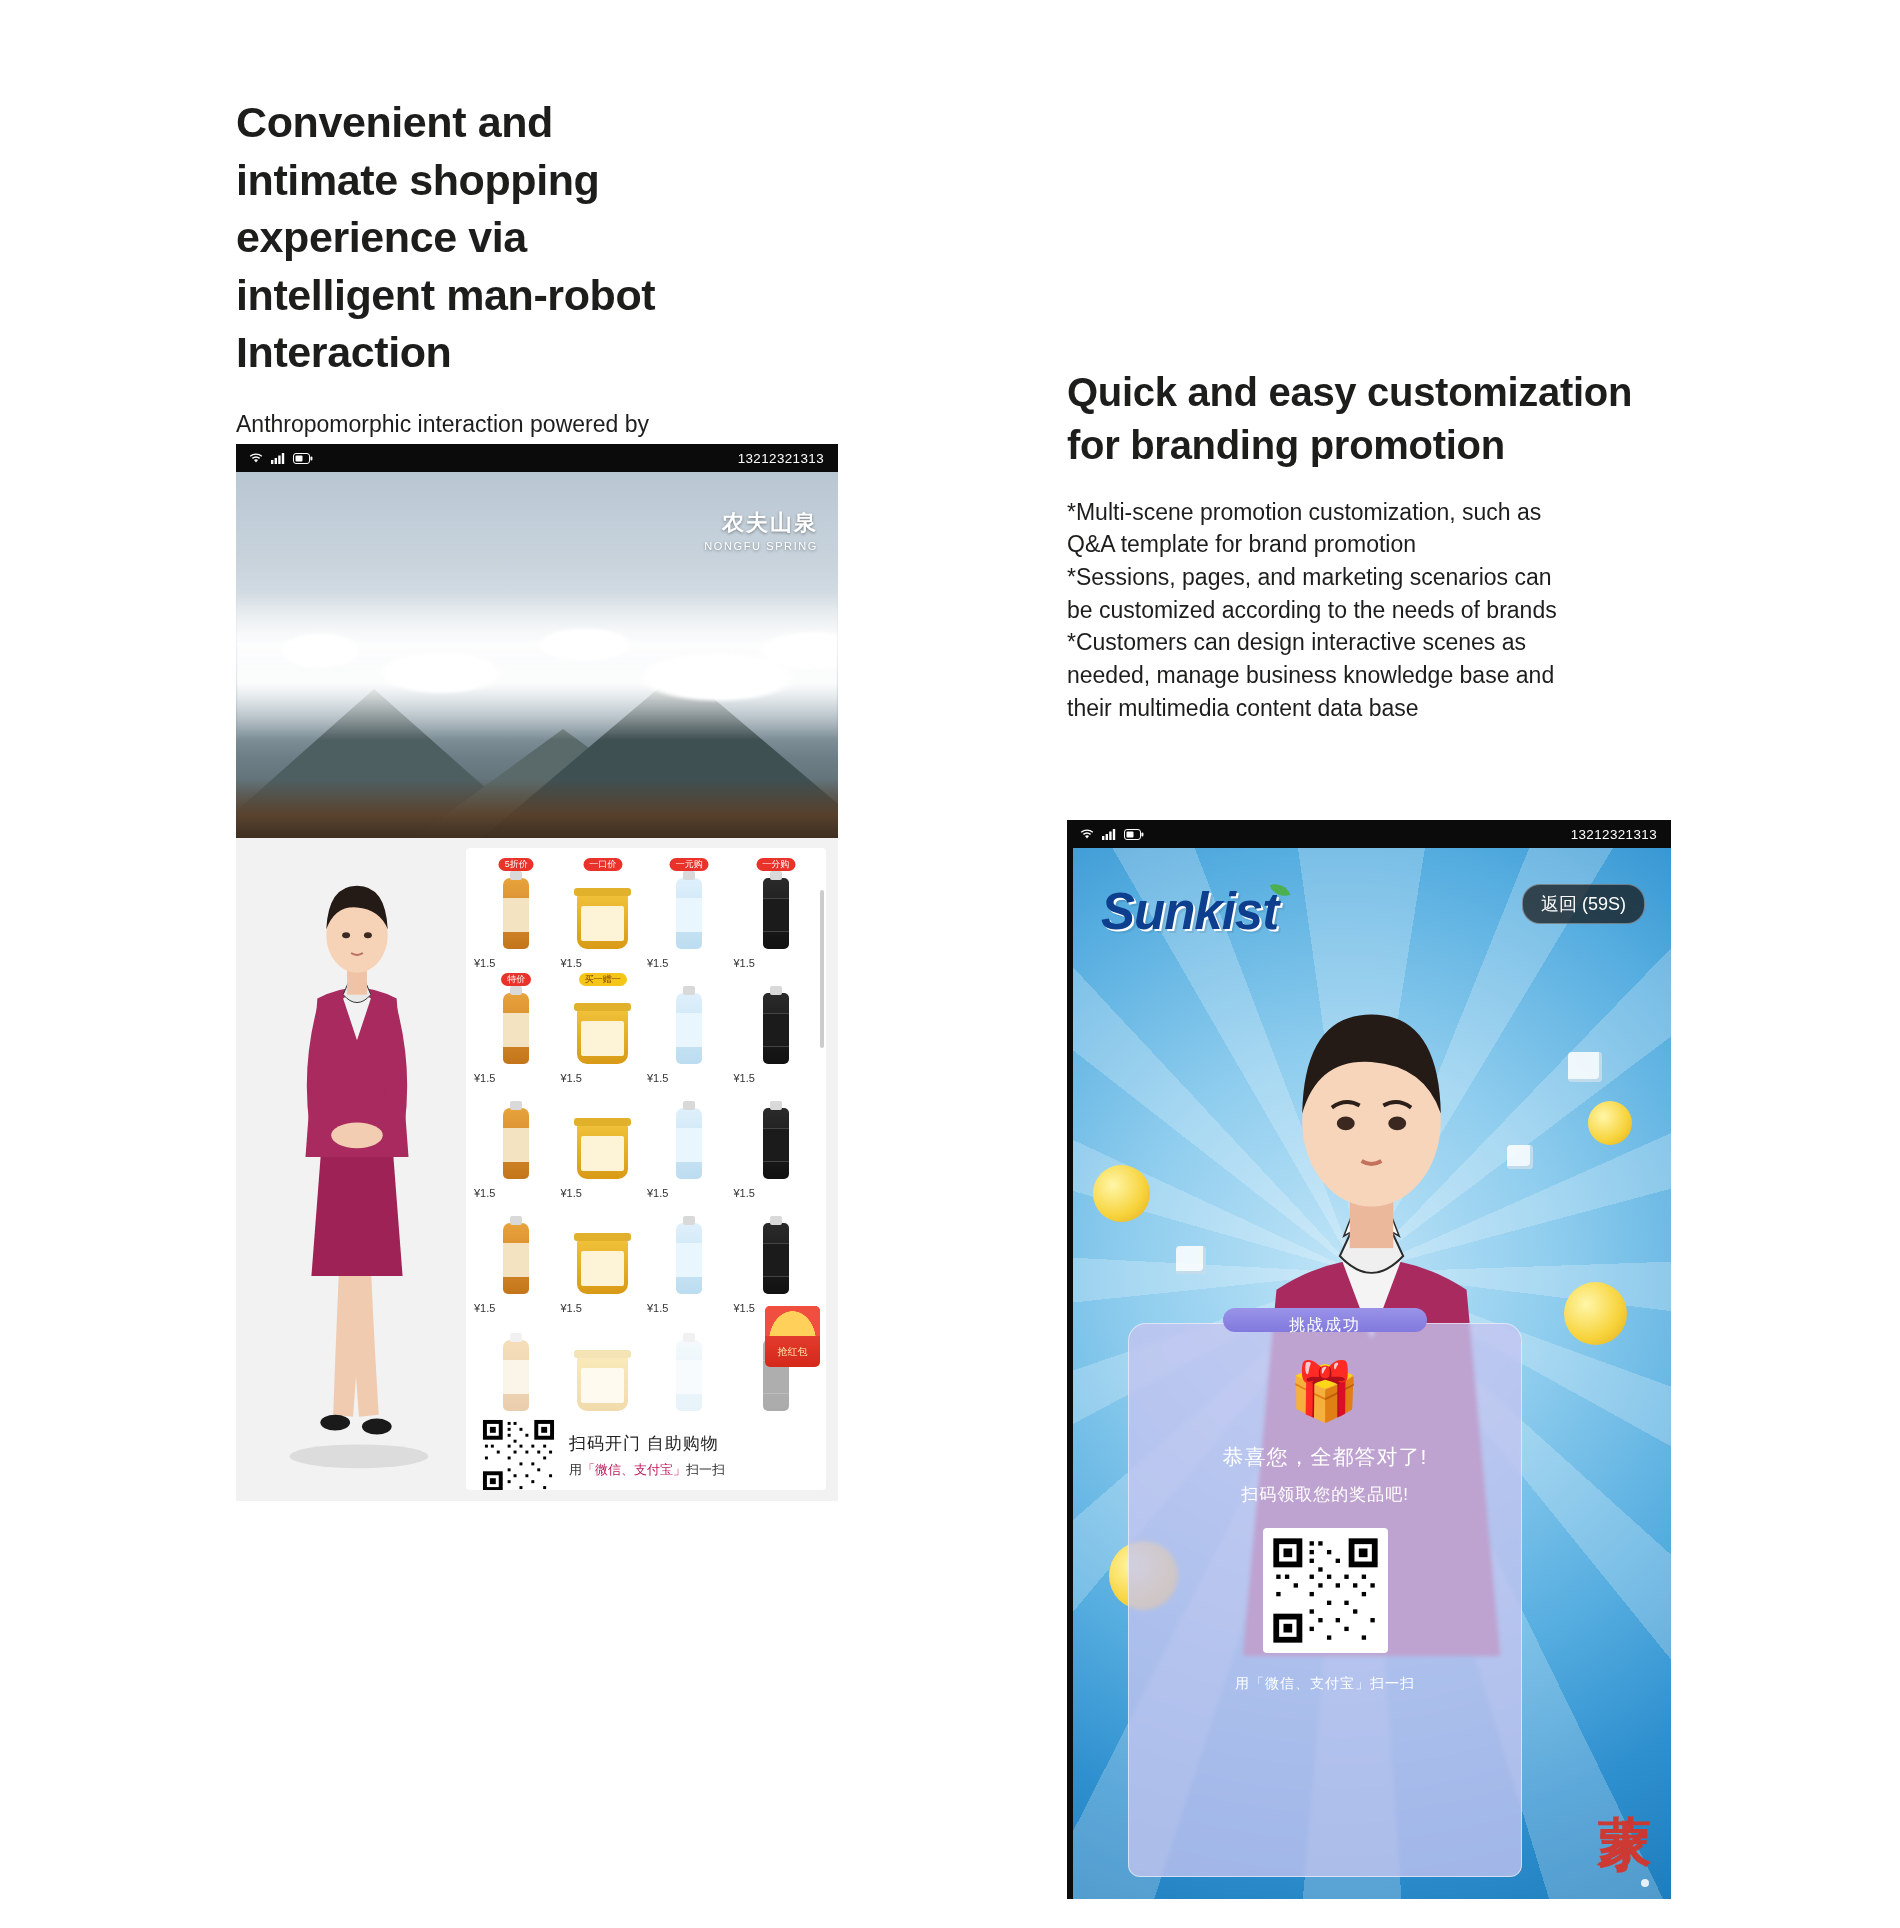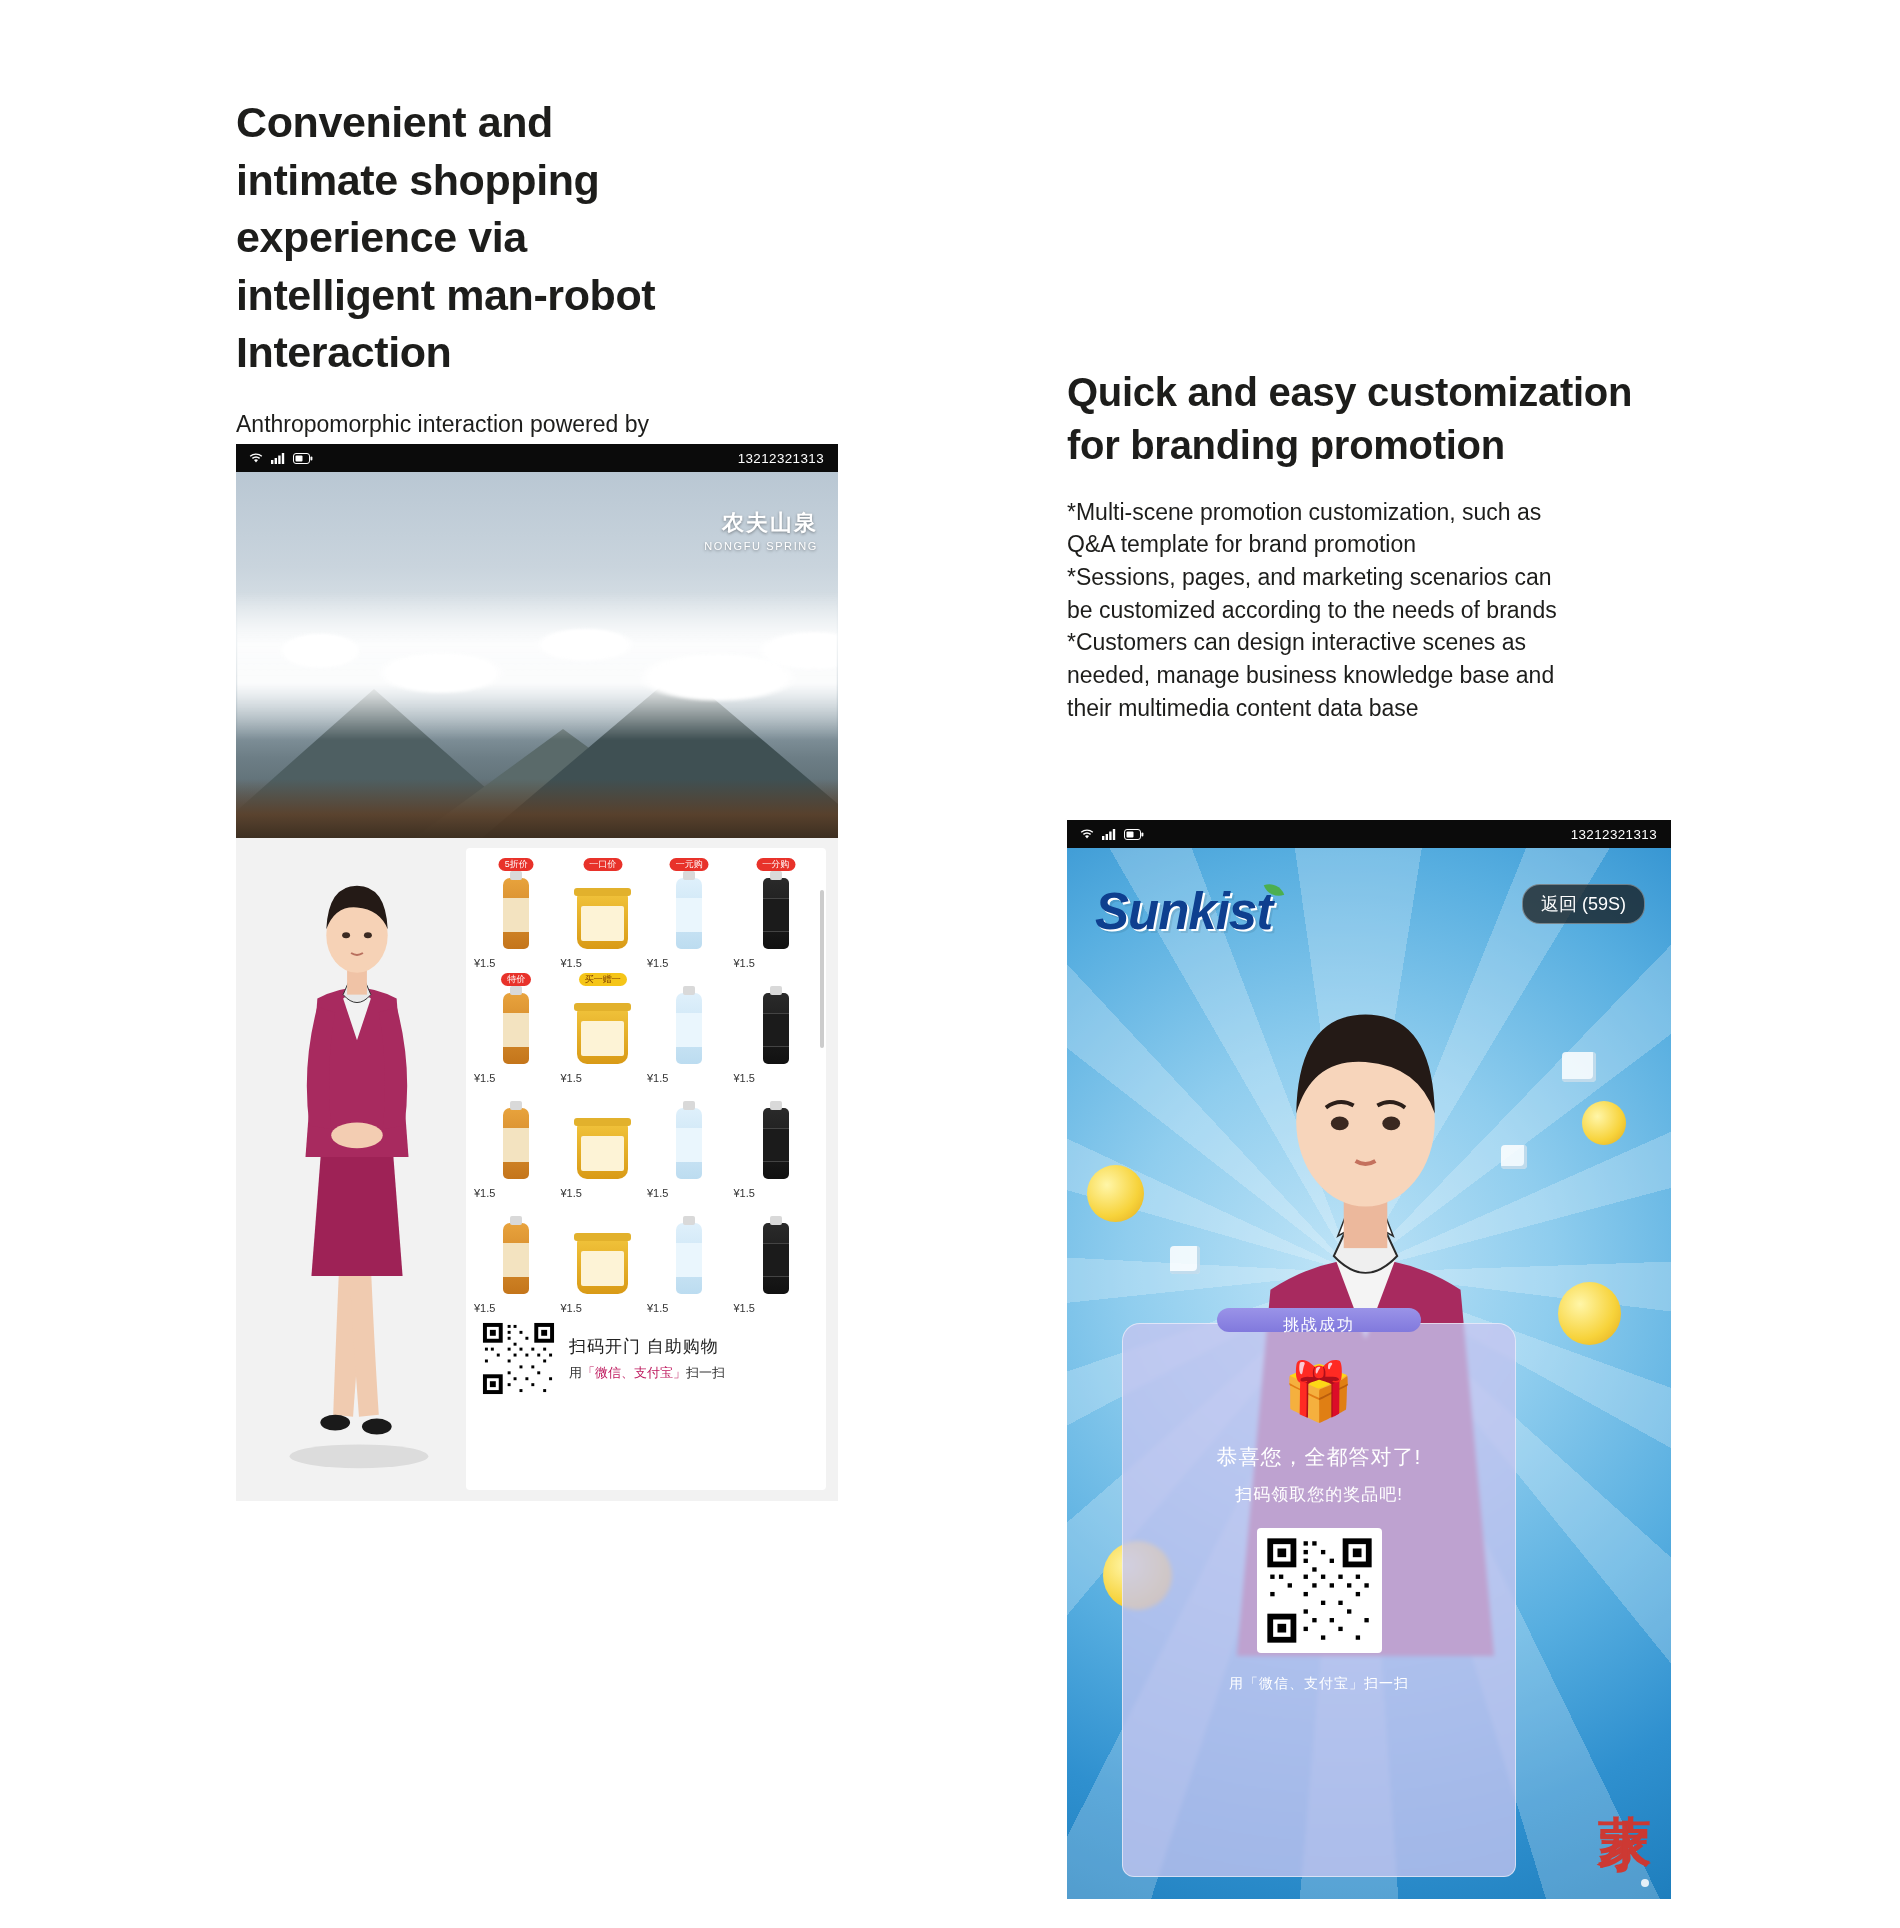--- a/index.html
+++ b/index.html
@@ -138,20 +138,21 @@
 
   
   .device2 {
     position: absolute; left: 1067px; top: 820px; width: 604px; height: 1079px;
     overflow: hidden; background:#0b0b0b;
   }
   .d2-body {
     position: relative; height: 1051px;
     background: radial-gradient(circle at 45% 40%, #bfe4f7 0%, #8fcdee 30%, #57aee0 58%, #2f90cf 80%, #1e7ebd 100%);
     overflow: hidden;
+    margin-left: 6px;
   }
   .swirl { position:absolute; inset:-10%;
     background: repeating-conic-gradient(from 0deg at 48% 42%,
       rgba(255,255,255,0.22) 0deg 9deg, rgba(255,255,255,0) 9deg 22deg);
     mix-blend-mode: screen;
   }
   .sunkist {
     position:absolute; left: 28px; top: 34px;
     font-size: 51px; font-weight: 700; font-style: italic; color:#0e3f8f;
     text-shadow: 2px 2px 0 #fff, 4px 4px 0 rgba(0,0,0,0.08); letter-spacing:-1px;
@@ -413,20 +414,54 @@
           <div class="cell">
               <div class="prod">
                 <div class="bottle b-dark">
                   <div class="lbl"></div>
                 </div>
               </div>
               <div class="price">¥1.5</div>
             </div>
         </div>
 
+        <div class="bottom-row">
+          <div class="cell faded" style="flex:1">
+              <div class="prod">
+                <div class="bottle b-tea">
+                  <div class="lbl"></div>
+                </div>
+              </div>
+            </div>
+          <div class="cell faded" style="flex:1">
+              <div class="prod">
+                <div class="cup">
+                  <div class="lbl"></div>
+                </div>
+              </div>
+            </div>
+          <div class="cell faded" style="flex:1">
+              <div class="prod">
+                <div class="bottle b-water">
+                  <div class="lbl"></div>
+                </div>
+              </div>
+            </div>
+          <div class="cell faded" style="flex:1">
+              <div class="prod">
+                <div class="bottle b-dark">
+                  <div class="lbl"></div>
+                </div>
+              </div>
+            </div>
+          <div class="redpacket">
+            <div class="flap"></div>
+            <span>抢红包</span>
+          </div>
+        </div>
 
         <div class="scan-row">
           <div class="qr">
             <svg width="77" height="77" viewBox="0 0 78 78">
               <rect width="78" height="78" fill="#fff"></rect>
               <g fill="#000">
                 <rect x="3" y="3" width="20" height="20"></rect>
                   <rect x="7" y="7" width="12" height="12" fill="#fff"></rect>
                   <rect x="10" y="10" width="6" height="6"></rect>
                 <rect x="55" y="3" width="20" height="20"></rect>

